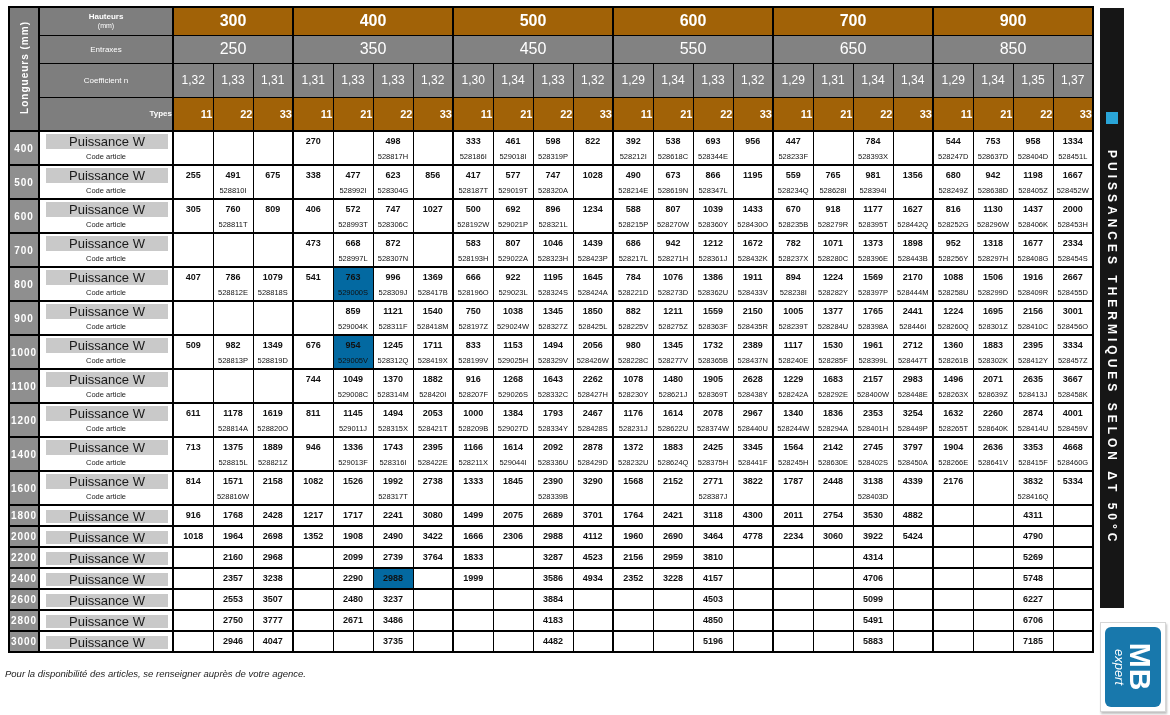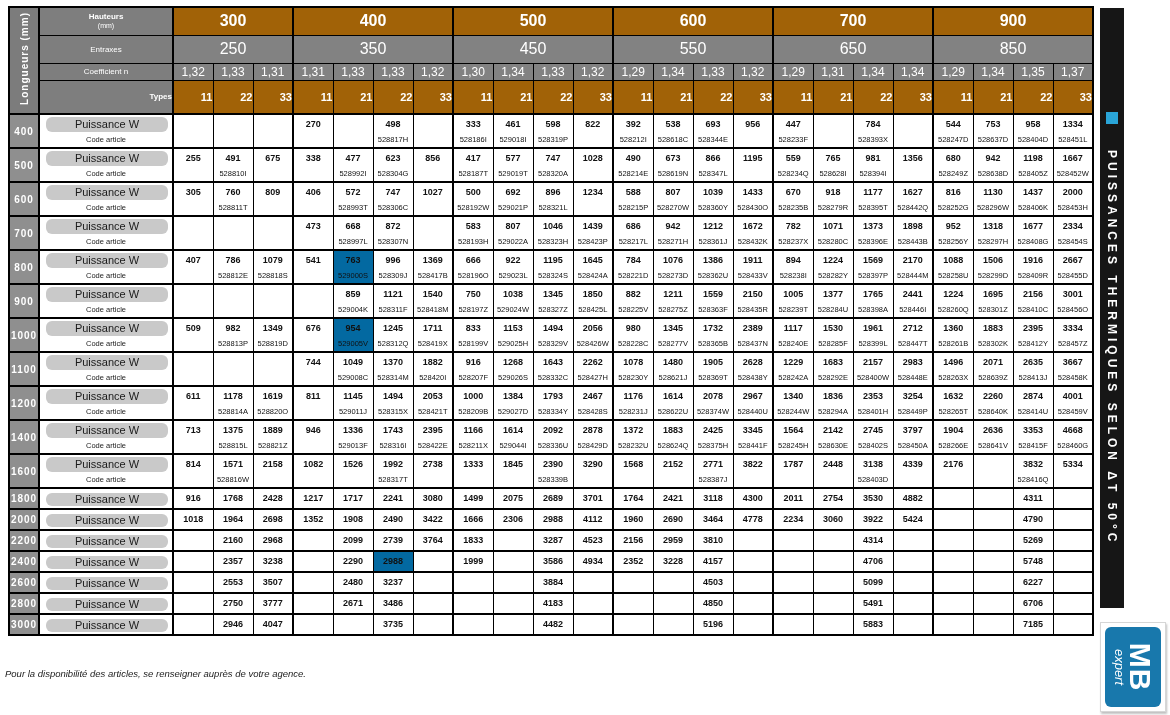--- a/index.html
+++ b/index.html
@@ -8,40 +8,40 @@
 
   
   #grid { position:absolute; left:8px; top:6px; border-collapse:collapse; table-layout:fixed; }
   #grid th, #grid td { border:1px solid #000; padding:0; text-align:center; vertical-align:middle; overflow:hidden; }
   #grid { border:2px solid #000; }
   .gend { border-right:2px solid #000 !important; }
   #grid tr.hr1 th, #grid tr.hr2 th { border-bottom:1px solid #000; }
   #grid tr.hr4 th { border-bottom:2px solid #000;text-align:right; }
   #grid tr.dbl td, #grid tr.sgl td { border-top:2px solid #000; }
 
-  .hr1 { height:28px; } .hr2 { height:28px; } .hr3 { height:17px; } .hr4 { height:34px; }
+  .hr1 { height:28px; } .hr2 { height:28px; } .hr3 { height:34px; } .hr4 { height:34px; }
   tr.dbl { height:34px; } tr.sgl { height:21px; }
 
   .corner { background:#7c7c7c; width:30px; }
   .corner .vert { writing-mode:vertical-rl; transform:rotate(180deg); color:#fff; font-size:10px; letter-spacing:1px; white-space:nowrap; }
   .corner .vert b { font-weight:bold; }
 
   .hlabel { background:#7e7e7e; color:#fff; font-size:8px; font-weight:bold; }
   .hlabel .unit { font-weight:normal; font-size:7px; }
   .hlabel.thin { font-weight:normal; font-size:8px; }
   .dark { background:#a16207; }
   .mid  { background:#828282; }
   .hval   { color:#fff; font-size:16px; font-weight:bold; }
   .eval   { color:#fff; font-size:16px; font-weight:normal; }
   .coef   { color:#fff; font-size:12px; font-weight:normal;margin-top:7px; }
   .typ    { color:#fff; font-size:11px; font-weight:bold; }
 
   .len { background:#8f8f8f; color:#fff; font-size:10px; font-weight:bold; letter-spacing:1px; }
   .rlabel { background:#fff; }
-  .rlabel .band { background:#c9c9c9; color:#1a1a1a; font-size:11px; height:15px; line-height:15px; margin:1px 4px 0 6px;border-radius:6px; }
+  .rlabel .band { background:#c9c9c9; color:#1a1a1a; font-size:13px; height:15px; line-height:15px; margin:1px 4px 0 6px; }
   tr.sgl .rlabel .band { height:13px; line-height:13px; }
   .rlabel .clabel { color:#1a1a1a; font-size:7.5px; height:15px; line-height:15px; }
 
   .dc { background:#fff; color:#111; }
   .dc .p { font-size:9px; font-weight:bold; line-height:17px; height:17px; }
   tr.sgl .dc .p { line-height:19px; height:19px; }
   .dc .c { font-size:7.5px; font-weight:normal; line-height:13px; height:13px; }
   .dc.hl { background:#0369a1; }
 
   

